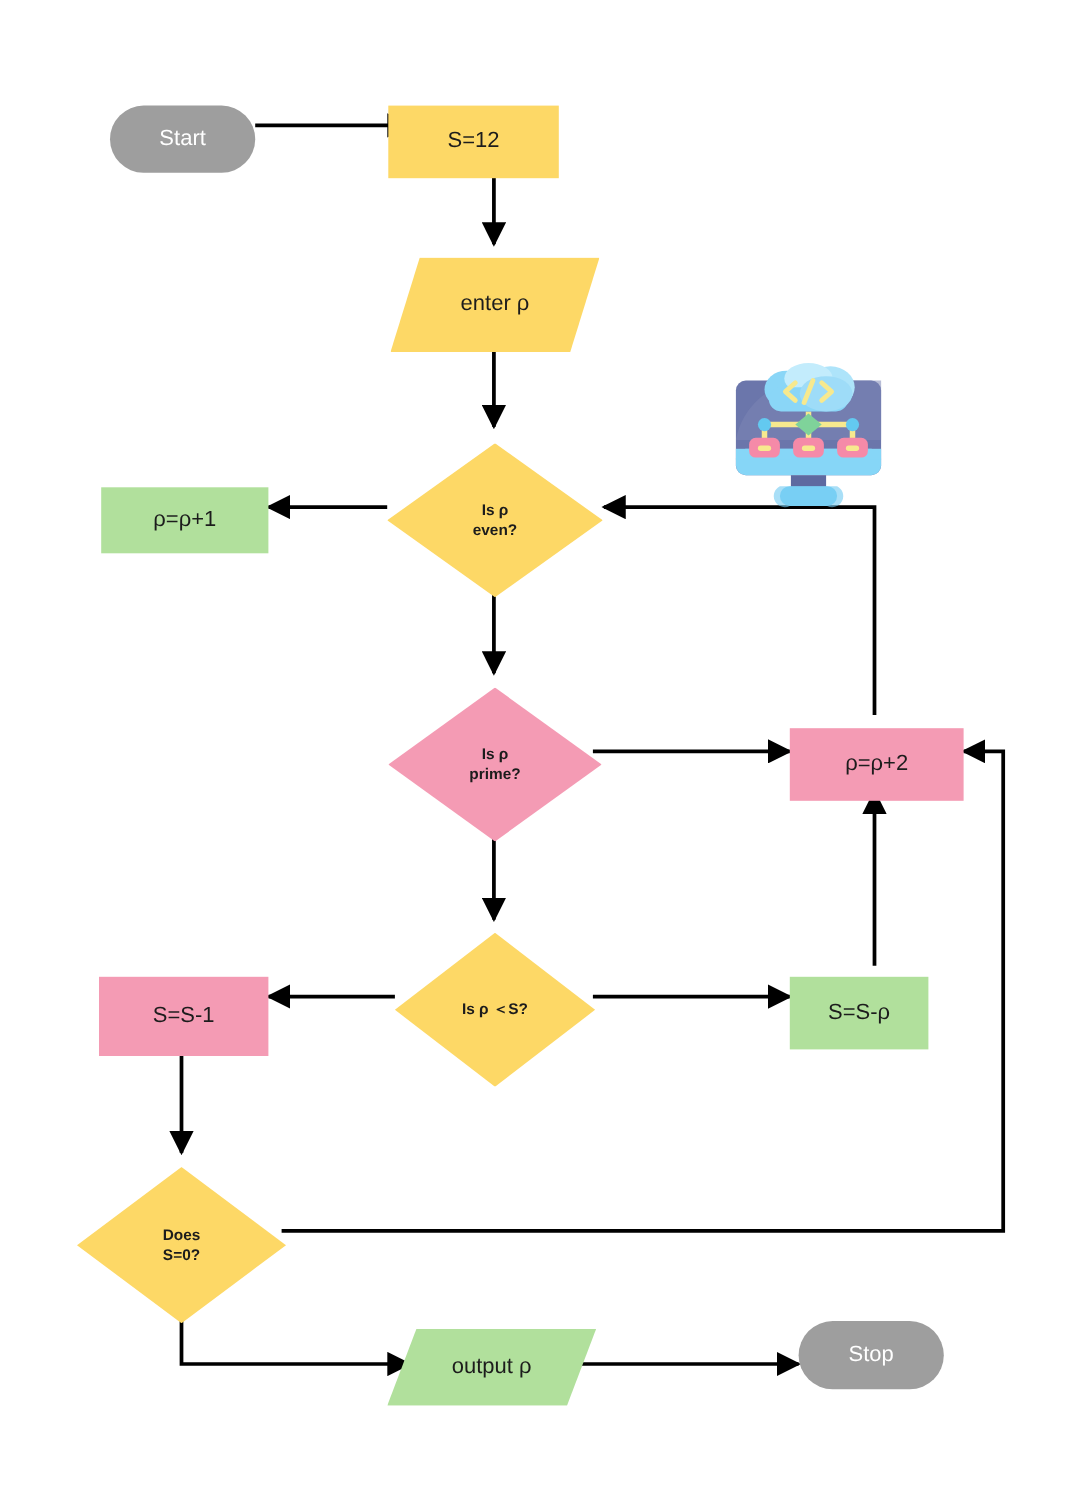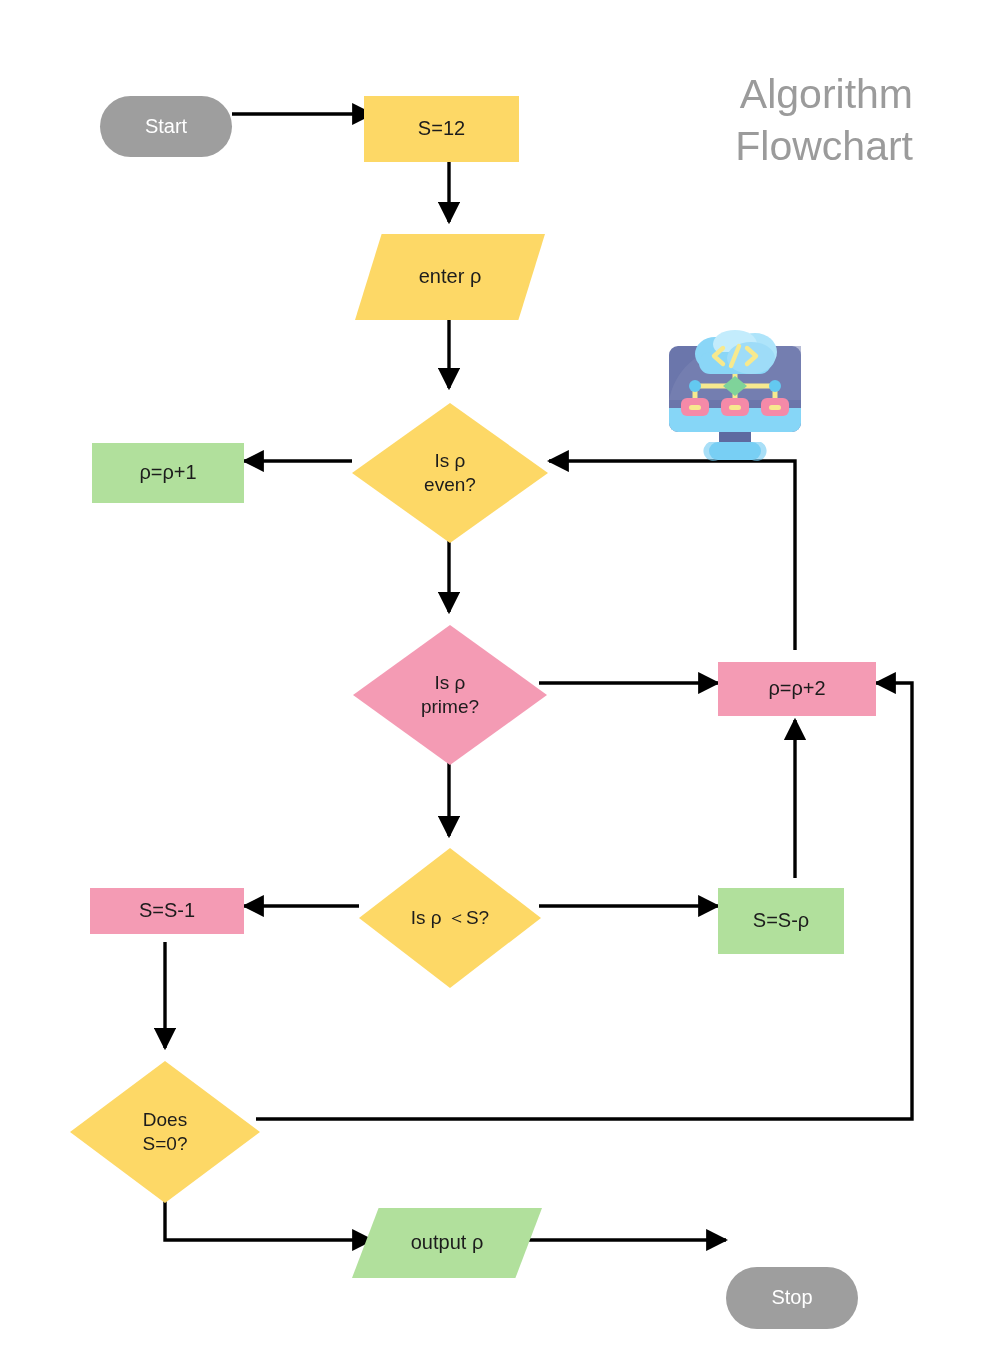--- a/index.html
+++ b/index.html
@@ -46,23 +46,24 @@
   .n-process {
     font-size: 20px;
     color: #1c1c1c;
   }
   .n-io {
     font-size: 20px;
     color: #1c1c1c;
     clip-path: polygon(14% 0%, 100% 0%, 86% 100%, 0% 100%);
   }
   .n-decision {
-    font-size: 19px;
+    font-size: 14px;
     color: #1c1c1c;
     clip-path: polygon(50% 0%, 100% 50%, 50% 100%, 0% 50%);
+    font-weight: bold;
   }
   .fill-yellow { background: #fdd866; }
   .fill-pink   { background: #f49bb4; }
   .fill-green  { background: #b1e09c; }
 
   #title {
     position: absolute;
     right: 70px;
     top: 68px;
     width: 340px;
@@ -167,45 +168,43 @@
       <ellipse cx="92" cy="28" rx="24" ry="16" fill="#9edcf8"></ellipse>
 
       <g stroke="#f7e98e" stroke-width="4.4" fill="none" stroke-linecap="round" stroke-linejoin="round">
         <polyline points="64,18 55,26 64,34"></polyline>
         <line x1="80" y1="16" x2="72" y2="36"></line>
         <polyline points="88,18 97,26 88,34"></polyline>
       </g>
     </g>
   </svg>
 
-  <div id="title">Algorithm
-Flowchart</div>
 
   <div class="node n-terminal" style="left:100px; top:84px; width:132px; height:61px;">Start</div>
 
-  <div class="node n-process fill-yellow" style="left:364px; top:84px; width:155px; height:66px;">S=12</div>
+  <div class="node n-process fill-yellow" style="left:353px; top:84px; width:155px; height:66px;">S=12</div>
 
   <div class="node n-io fill-yellow" style="left:355px; top:222px; width:190px; height:86px;">enter ρ</div>
 
   <div class="node n-decision fill-yellow" style="left:352px; top:391px; width:196px; height:140px;">Is ρ
 even?</div>
 
   <div class="node n-process fill-green" style="left:92px; top:431px; width:152px; height:60px;">ρ=ρ+1</div>
 
   <div class="node n-decision fill-pink" style="left:353px; top:613px; width:194px; height:140px;">Is ρ
 prime?</div>
 
-  <div class="node n-process fill-pink" style="left:718px; top:650px; width:158px; height:54px;">ρ=ρ+2</div>
+  <div class="node n-process fill-pink" style="left:718px; top:650px; width:158px; height:66px;">ρ=ρ+2</div>
 
   <div class="node n-decision fill-yellow" style="left:359px; top:836px; width:182px; height:140px;">Is ρ ＜S?</div>
 
-  <div class="node n-process fill-pink" style="left:90px; top:876px; width:154px; height:46px;">S=S-1</div>
+  <div class="node n-process fill-pink" style="left:90px; top:876px; width:154px; height:72px;">S=S-1</div>
 
   <div class="node n-process fill-green" style="left:718px; top:876px; width:126px; height:66px;">S=S-ρ</div>
 
   <div class="node n-decision fill-yellow" style="left:70px; top:1049px; width:190px; height:142px;">Does
 S=0?</div>
 
   <div class="node n-io fill-green" style="left:352px; top:1196px; width:190px; height:70px;">output ρ</div>
 
-  <div class="node n-terminal" style="left:726px; top:1255px; width:132px; height:62px;">Stop</div>
+  <div class="node n-terminal" style="left:726px; top:1189px; width:132px; height:62px;">Stop</div>
 
 </div>
 
 </body></html>

